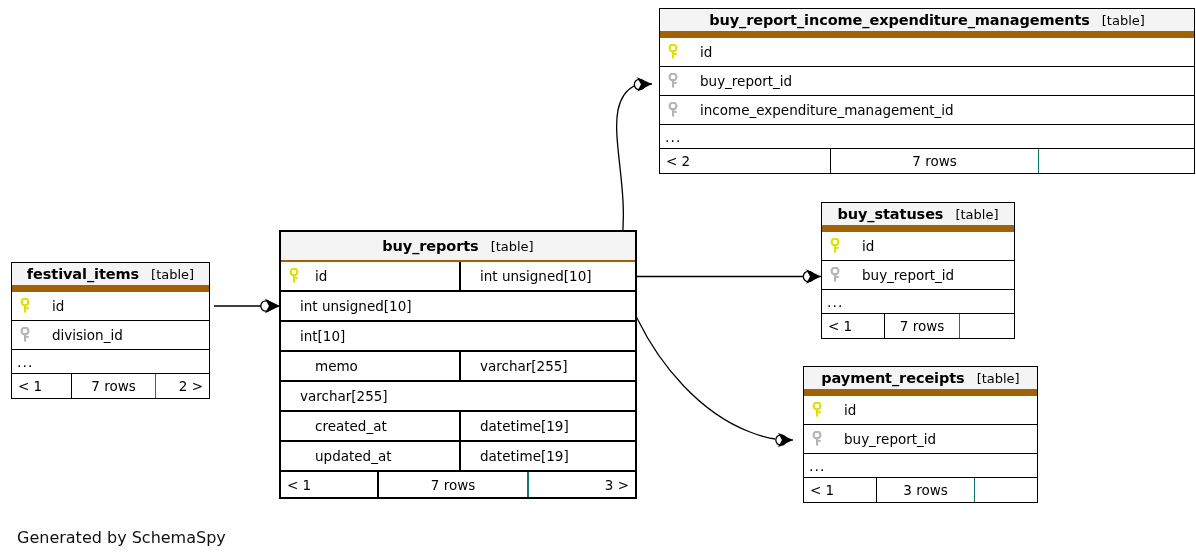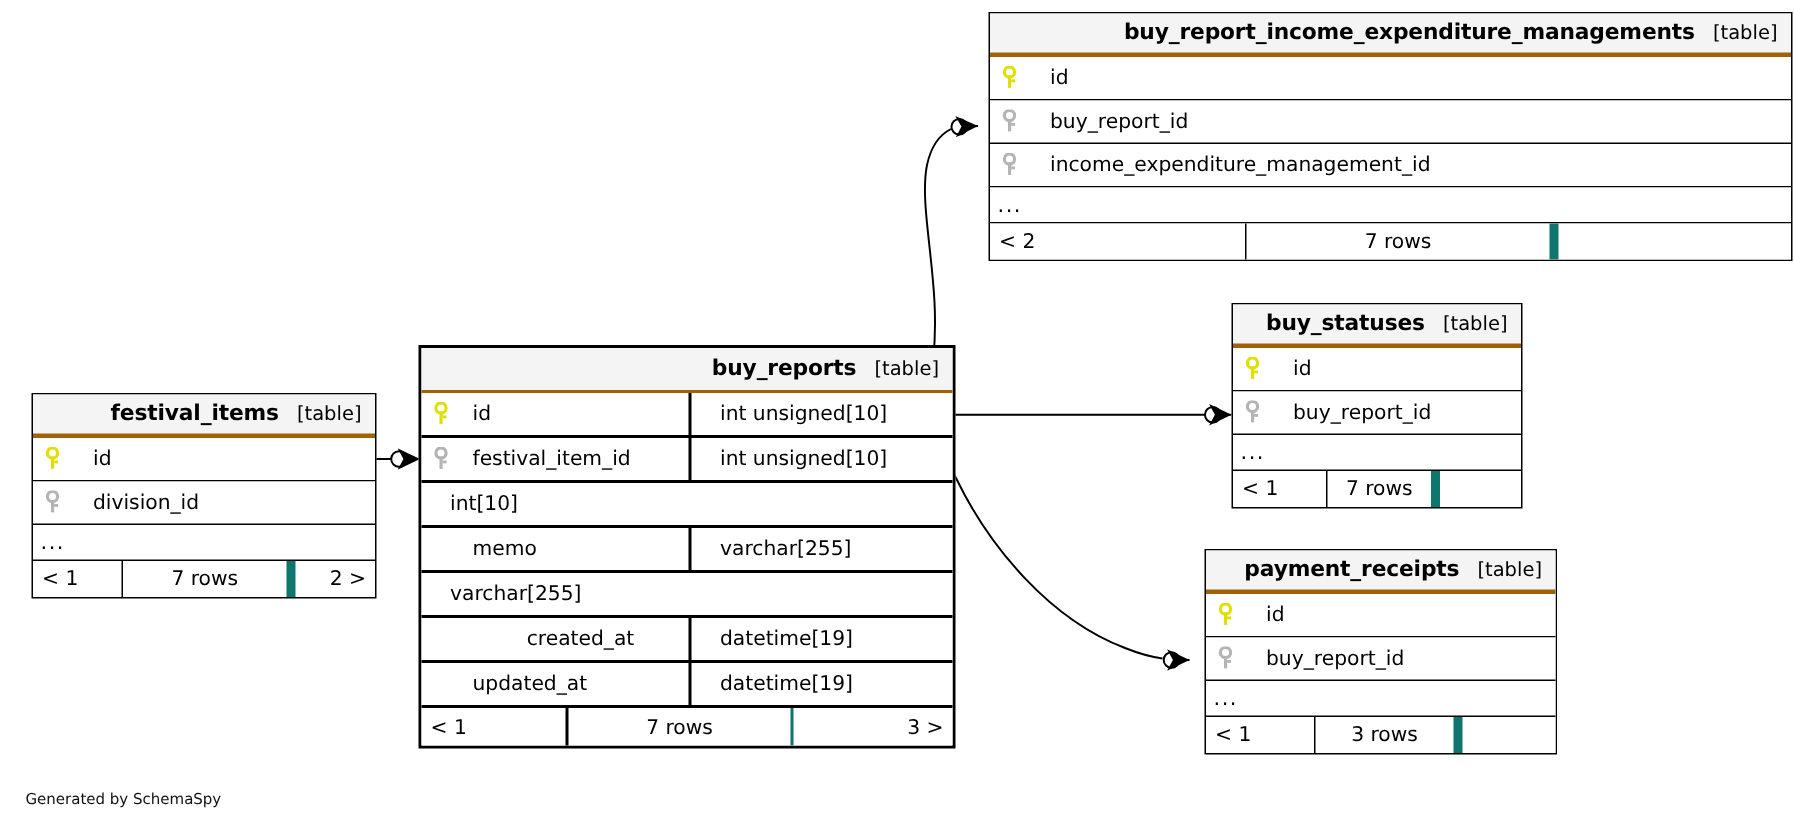--- a/index.html
+++ b/index.html
@@ -16,24 +16,24 @@
   .table-box{
     position:absolute;
     box-sizing:border-box;
     background:#ffffff;
     border:1px solid #000000;
     z-index:5;
   }
   .table-box.emphasis{border-width:2px;}
 
   .tbl-header{
-    display:flex;align-items:center;justify-content:flex-end;
+    display:flex;align-items:center;justify-content:center;
     background:#f4f4f4;
     box-sizing:border-box;
-    border-bottom:3px solid #a16207;
+    border-bottom:7px solid #a16207;
     padding:0 9px;
     height:29px;
   }
   .emphasis .tbl-header{border-bottom-width:2px;height:30px;}
   .tbl-name{font-weight:bold;font-size:14.5px;letter-spacing:-0.1px;white-space:nowrap;}
   .tbl-tag{font-size:13px;color:#000000;white-space:nowrap;padding-left:12px;}
 
   .col-row{
     display:flex;align-items:center;
     box-sizing:border-box;
@@ -86,28 +86,28 @@
   }
   .emphasis .footer-row{height:25px;}
   .footer-cell{
     box-sizing:border-box;
     display:flex;align-items:center;
     font-size:13.5px;
     padding:0 6px;
     height:100%;
     white-space:nowrap;
   }
-  .footer-cell.mid{justify-content:center;border-left:1px solid #000;border-right:6px solid #0f766e;}
+  .footer-cell.mid{justify-content:center;border-left:1px solid #000;border-right:1px solid #0f766e;}
   .footer-cell.right{justify-content:flex-end;}
   .emphasis .footer-cell.mid{border-left-width:2px;border-right-width:2px;}
 
   .credit{
     position:absolute;
     left:17px;top:528px;
-    font-size:10px;
+    font-size:16px;
     color:#111111;
     white-space:nowrap;
     z-index:6;
   }
 </style>
 </head>
 <body>
 
 <div id="diagram">
 
@@ -299,51 +299,41 @@
               <rect x="5" y="6.4" width="2.1" height="8.2" fill="#e0e000"></rect>
               <rect x="7.1" y="9" width="2.6" height="1.9" fill="#e0e000"></rect>
             </svg>
         </span>
         <span class="col-name" style="margin-left:5px;">id</span>
       </div>
       <div class="col-type">int unsigned[10]</div>
     </div>
 
     <div class="col-row">
-      <div class="col-left with-split" style="flex:0 0 180px;">
-        <span class="keyslot">
-          <svg width="12" height="16" viewBox="0 0 12 16">
-              <circle cx="6" cy="4" r="3.4" fill="none" stroke="#b4b4b4" stroke-width="2.1"></circle>
-              <rect x="5" y="6.4" width="2.1" height="8.2" fill="#b4b4b4"></rect>
-              <rect x="7.1" y="9" width="2.6" height="1.9" fill="#b4b4b4"></rect>
-            </svg>
-        </span>
-        <span class="col-name" style="margin-left:5px;">festival_item_id</span>
-      </div>
       <div class="col-type">int unsigned[10]</div>
     </div>
 
     <div class="col-row">
       <div class="col-type">int[10]</div>
     </div>
 
     <div class="col-row">
       <div class="col-left with-split" style="flex:0 0 180px;">
         <span class="keyslot"></span>
         <span class="col-name" style="margin-left:5px;">memo</span>
       </div>
       <div class="col-type">varchar[255]</div>
     </div>
 
     <div class="col-row">
       <div class="col-type">varchar[255]</div>
     </div>
 
     <div class="col-row">
-      <div class="col-left with-split" style="flex:0 0 180px;justify-content:center;">
+      <div class="col-left with-split" style="flex:0 0 180px;">
         <span class="keyslot"></span>
         <span class="col-name" style="margin-left:5px;">created_at</span>
       </div>
       <div class="col-type">datetime[19]</div>
     </div>
 
     <div class="col-row">
       <div class="col-left with-split" style="flex:0 0 180px;">
         <span class="keyslot"></span>
         <span class="col-name" style="margin-left:5px;">updated_at</span>
@@ -351,21 +341,21 @@
       <div class="col-type">datetime[19]</div>
     </div>
 
     <div class="footer-row">
       <div class="footer-cell" style="flex:0 0 96px;">&lt; 1</div>
       <div class="footer-cell mid" style="flex:1 1 auto;">7 rows</div>
       <div class="footer-cell right" style="flex:0 0 106px;">3 &gt;</div>
     </div>
   </div>
 
-  <div class="table-box" style="left:21px;top:262px;width:230px;">
+  <div class="table-box" style="left:11px;top:262px;width:199px;">
     <div class="tbl-header">
       <span class="tbl-name">festival_items</span>
       <span class="tbl-tag">[table]</span>
     </div>
 
     <div class="col-row">
       <div class="col-left">
         <span class="keyslot">
           <svg width="12" height="16" viewBox="0 0 12 16">
               <circle cx="6" cy="4" r="3.4" fill="none" stroke="#e0e000" stroke-width="2.1"></circle>

